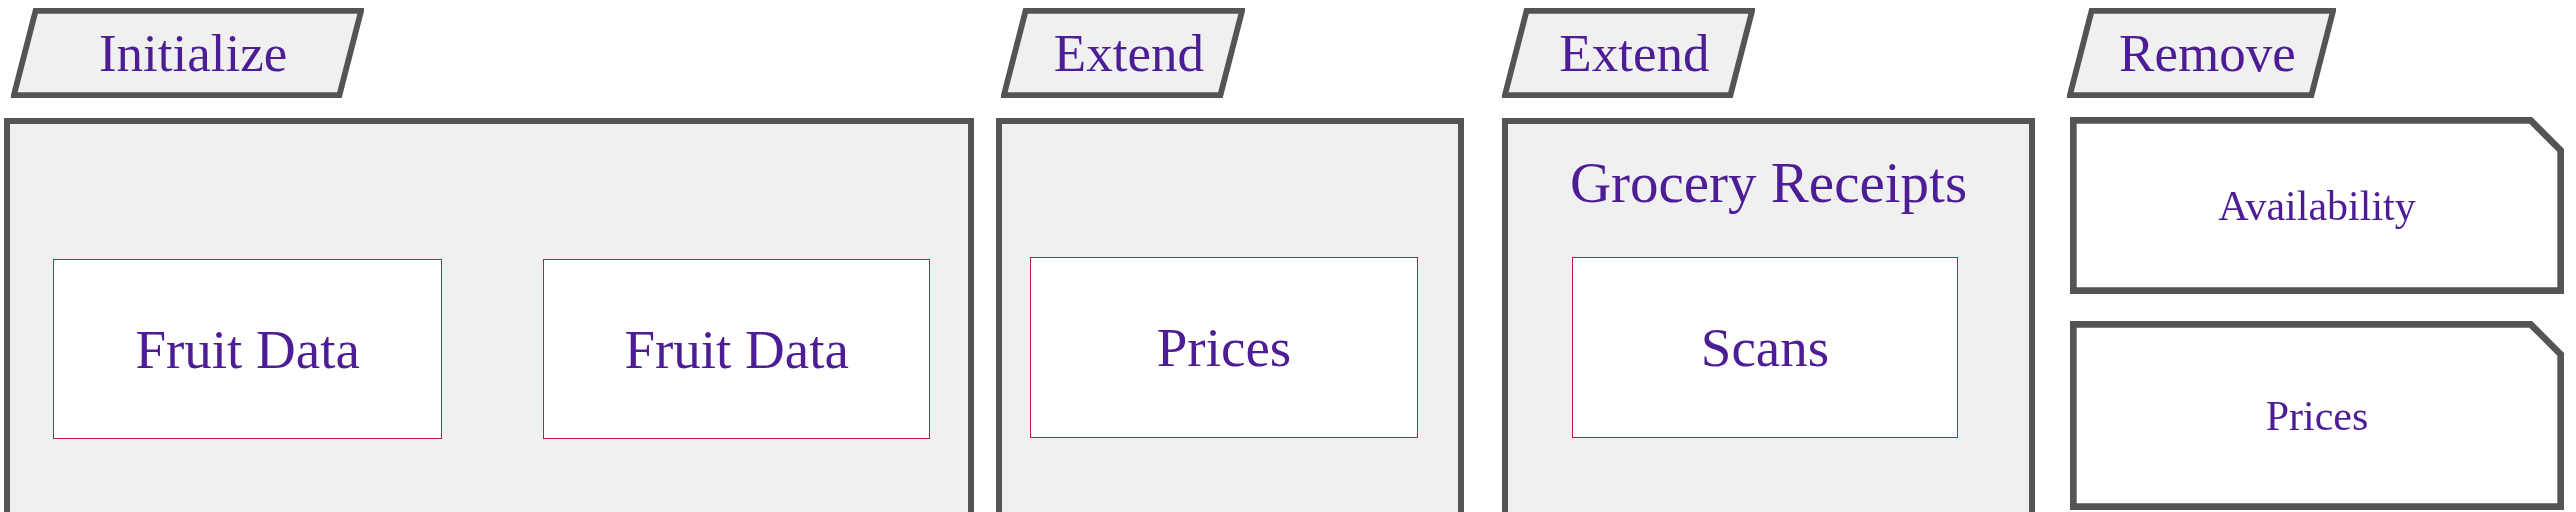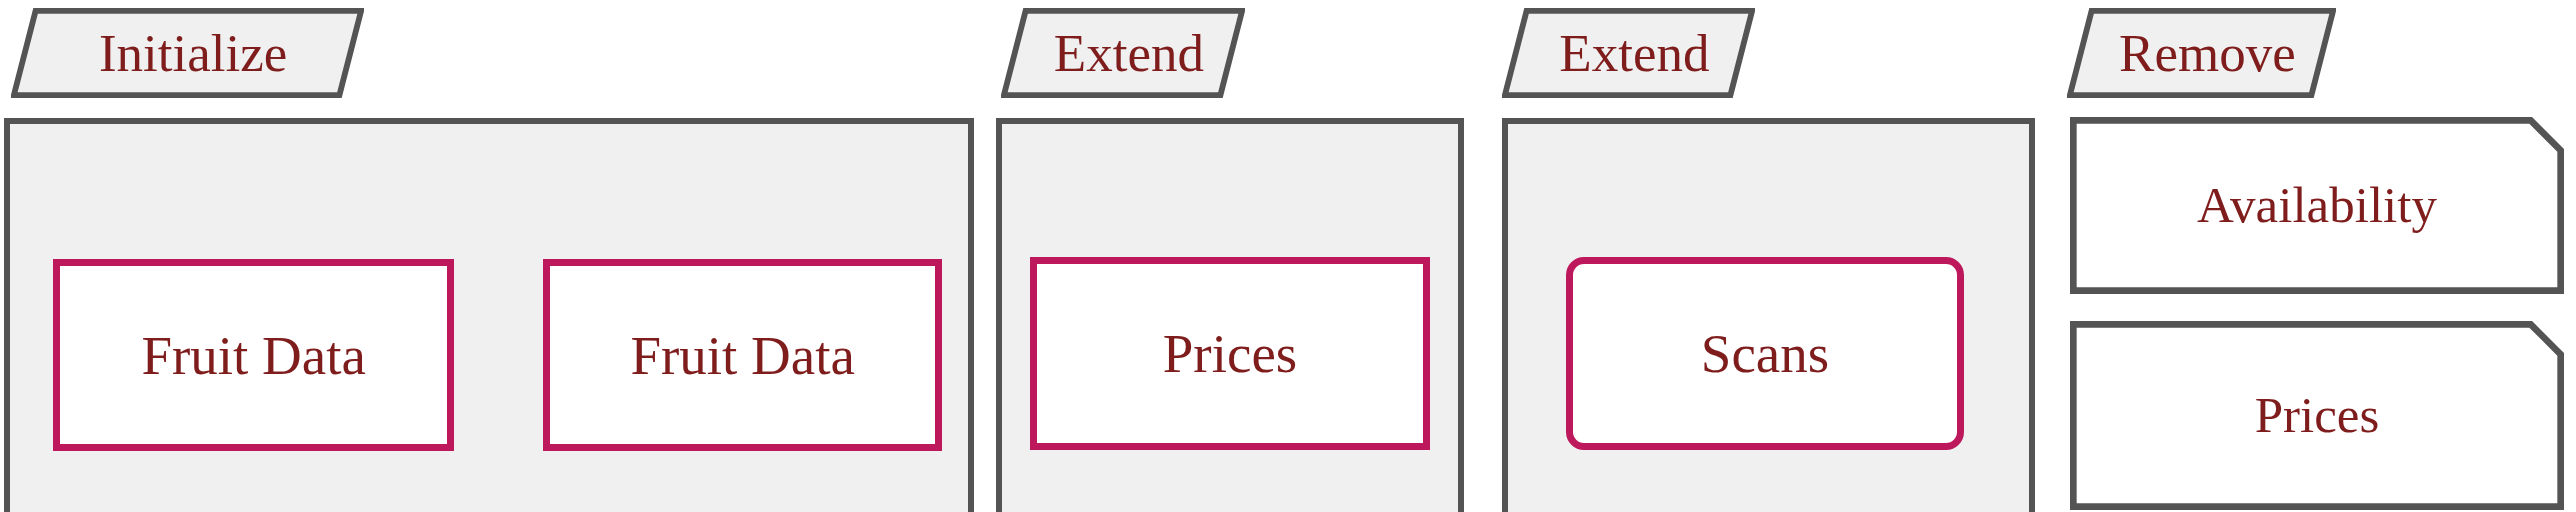--- a/index.html
+++ b/index.html
@@ -2,21 +2,21 @@
 <html style="font-size:13.3px"><head>
 <meta charset="utf-8">
 <style>
   html, body { margin: 0; padding: 0; background: #ffffff; }
   #canvas {
     position: relative;
     width: 2576px;
     height: 512px;
     background: #ffffff;
     font-family: "Liberation Serif", "DejaVu Serif", serif;
-    color: #7f1d1d;
+    color: #4c1d95;
     overflow: hidden;
   }
 
   
   .tab { position: absolute; top: 8.3px; height: 90px; }
   .tab svg { position: absolute; left: 0; top: 0; width: 100%; height: 100%; display: block; }
   .tab-label {
     position: absolute; inset: 0;
     display: flex; align-items: center; justify-content: center;
     font-size: 53px; line-height: 1; padding-left: 11.7px;
@@ -29,32 +29,32 @@
     border: 6.7px solid #545454;
   }
   .pkg-title {
     position: absolute; left: 0; right: 0; top: 0; height: 117px;
     display: flex; align-items: center; justify-content: center;
     font-size: 57px; line-height: 1;
   }
   .inner {
     position: absolute;
     background: #ffffff;
-    border: 7px solid #be185d;
+    border: 1px solid #be185d;
     display: flex; align-items: center; justify-content: center;
     font-size: 55px; line-height: 1;
   }
 
   
   .card { position: absolute; left: 2070px; width: 494px; }
   .card svg { position: absolute; left: 0; top: 0; width: 100%; height: 100%; display: block; }
   .card-label {
     position: absolute; inset: 0;
     display: flex; align-items: center; justify-content: center;
-    font-size: 51px; line-height: 1;
+    font-size: 42px; line-height: 1;
   }
 </style>
 </head>
 <body>
 
 <div id="canvas">
 
   <div class="tab" style="left:10.8px; width:353px;">
     <svg viewBox="0 0 424 108" preserveAspectRatio="none">
       <polygon points="29.5,3.5 420.5,3.5 394.5,104.5 3.5,104.5" fill="#f0f0f0" stroke="#545454" stroke-width="7"></polygon>
@@ -79,21 +79,22 @@
   </div>
 
   <div class="tab" style="left:1502px; width:253px;">
     <svg viewBox="0 0 304 108" preserveAspectRatio="none">
       <polygon points="29.5,3.5 300.5,3.5 274.5,104.5 3.5,104.5" fill="#f0f0f0" stroke="#545454" stroke-width="7"></polygon>
     </svg>
     <div class="tab-label">Extend</div>
   </div>
 
   <div class="pkg" style="left:1502px; width:521px;">
-    <div class="inner" style="left:58px; top:133px; width:384px; height:179px;border-radius:18px;">Scans</div>
+    <div class="pkg-title">Grocery Receipts</div>
+    <div class="inner" style="left:64px; top:133px; width:384px; height:179px;">Scans</div>
   </div>
 
   <div class="tab" style="left:2067px; width:269px;font-family:Liberation Serif, serif;">
     <svg viewBox="0 0 323 108" preserveAspectRatio="none">
       <polygon points="29.5,3.5 319.5,3.5 293.5,104.5 3.5,104.5" fill="#f0f0f0" stroke="#545454" stroke-width="7"></polygon>
     </svg>
     <div class="tab-label">Remove</div>
   </div>
 
   <div class="card" style="top:117px; height:177px;">

